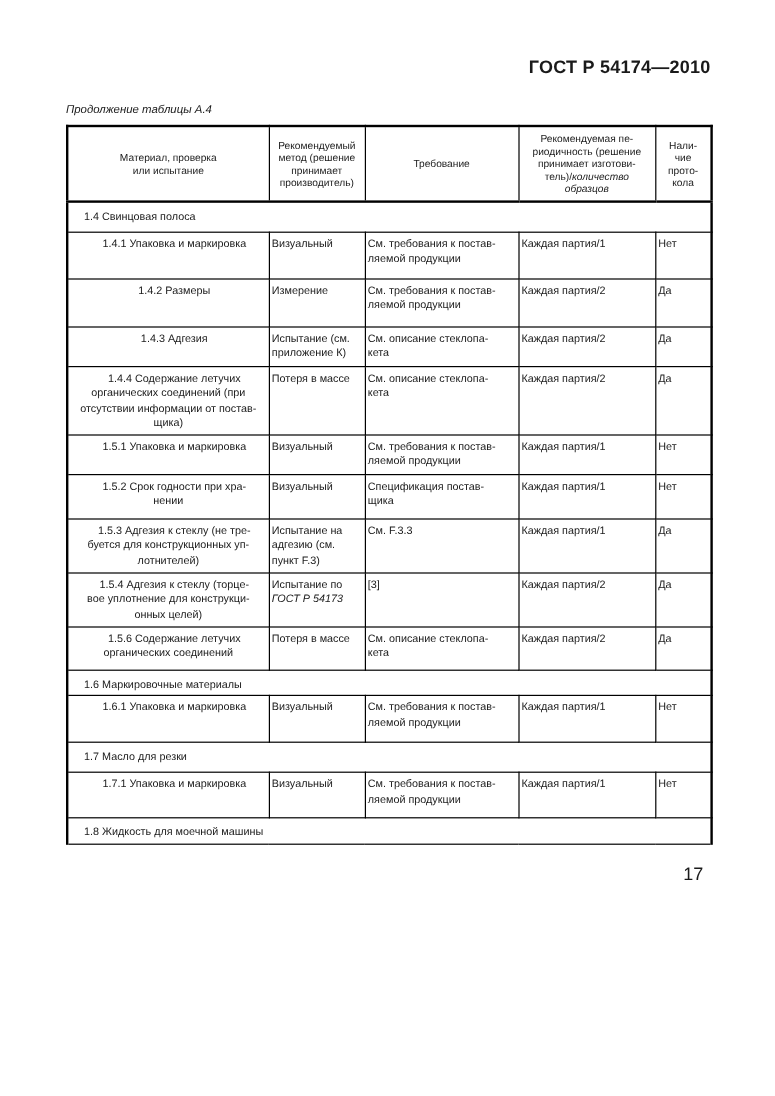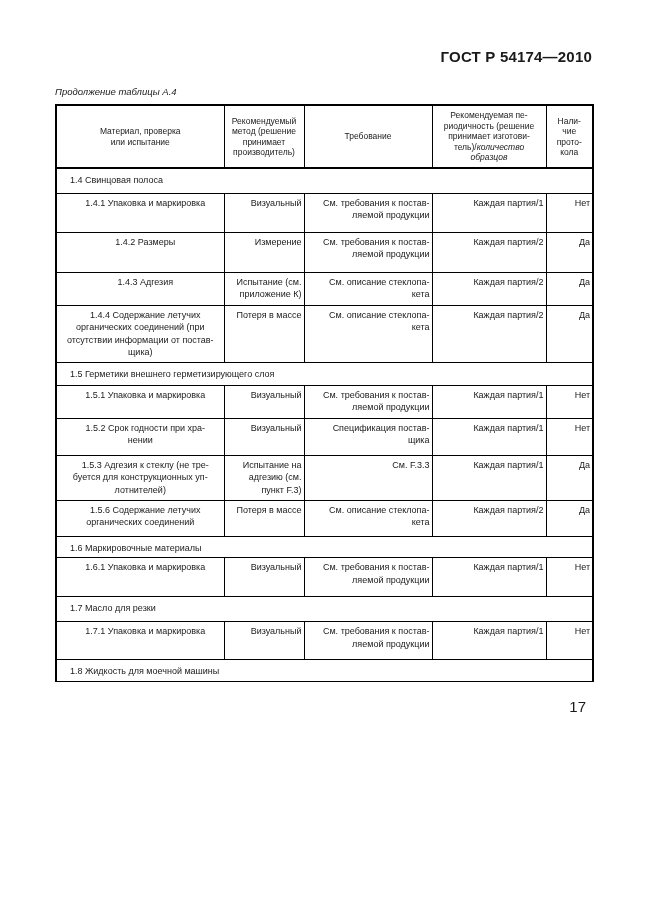--- a/index.html
+++ b/index.html
@@ -26,21 +26,21 @@
     white-space:pre-line;
     overflow:hidden;
   }
   th {
     border-bottom:2px solid #000;
     vertical-align:middle; text-align:center;
     font-weight:normal; font-size:8.5px; line-height:10.5px;
     padding:3px 2px;
   }
   td { vertical-align:top; font-size:9px; line-height:12.5px; }
-  td.c { text-align:right; padding:3px 2px; }
+  td.c { text-align:left; padding:3px 2px; }
   td.m { text-align:center; padding:3px 3px 3px 3px; text-indent:10px; }
   td.section { padding:5px 18px 3px 13px; text-indent:0; }
   tr.last td { border-bottom:none; }
   .i { font-style:italic; }
   .pagenum {
     margin-top:16px; text-align:right; font-size:15px; padding-right:6px;
   }
 </style>
 </head>
 <body>
@@ -116,23 +116,20 @@
 органических соединений (при
 отсутствии информации от постав-
 щика)</td>
         <td class="c">Потеря в массе</td>
         <td class="c">См. описание стеклопа-
 кета</td>
         <td class="c">Каждая партия/2</td>
         <td class="c">Да</td>
       </tr>
 
-      <tr style="height:23px">
-        <td class="section" colspan="5">1.5 Герметики внешнего герметизирующего слоя</td>
-      </tr>
 
       <tr style="height:33px">
         <td class="m">1.5.1 Упаковка и маркировка</td>
         <td class="c">Визуальный</td>
         <td class="c">См. требования к постав-
 ляемой продукции</td>
         <td class="c">Каждая партия/1</td>
         <td class="c">Нет</td>
       </tr>
 
@@ -151,20 +148,30 @@
 буется для конструкционных уп-
 лотнителей)</td>
         <td class="c">Испытание на
 адгезию (см.
 пункт F.3)</td>
         <td class="c">См. F.3.3</td>
         <td class="c">Каждая партия/1</td>
         <td class="c">Да</td>
       </tr>
 
+      <tr style="height:45px">
+        <td class="m">1.5.4 Адгезия к стеклу (торце-
+вое уплотнение для конструкци-
+онных целей)</td>
+        <td class="c"><span>Испытание по
+</span><span class="i">ГОСТ Р 54173</span></td>
+        <td class="c">[3]</td>
+        <td class="c">Каждая партия/2</td>
+        <td class="c">Да</td>
+      </tr>
 
 
       <tr style="height:36px">
         <td class="m">1.5.6 Содержание летучих
 органических соединений</td>
         <td class="c">Потеря в массе</td>
         <td class="c">См. описание стеклопа-
 кета</td>
         <td class="c">Каждая партия/2</td>
         <td class="c">Да</td>

